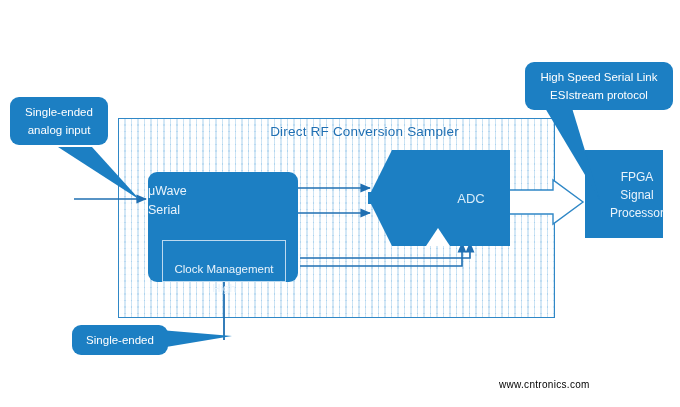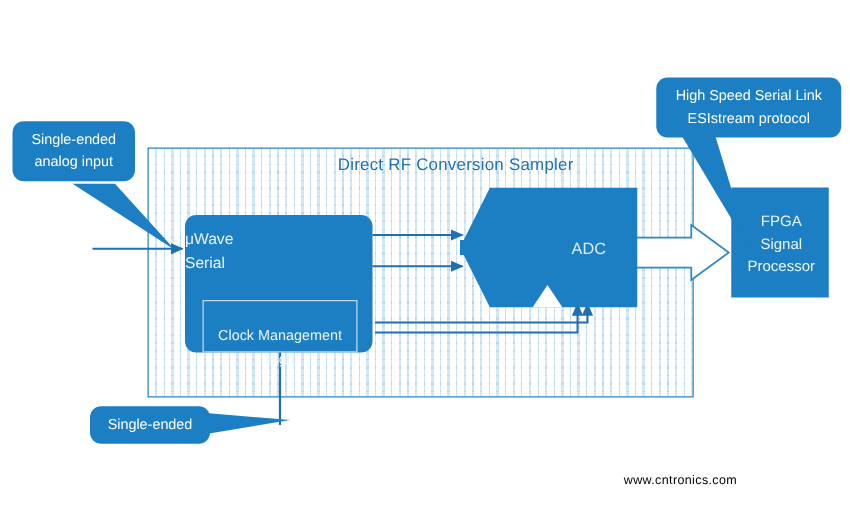--- a/index.html
+++ b/index.html
@@ -46,21 +46,21 @@
   .cmu-label{
     position:absolute;left:160px;top:260px;width:128px;text-align:center;
     color:#eaf4fc;font-size:11.5px;line-height:19px;
   }
   .fpga{
     position:absolute;left:585px;top:150px;width:78px;height:88px;
     background:#1C7FC3;
   }
   .fpga-label{
     position:absolute;left:585px;top:168px;width:80px;text-align:center;
-    color:#eaf4fc;font-size:12px;line-height:18px;
+    color:#eaf4fc;font-size:12px;line-height:18px;padding-left:12px;
   }
 
   
   .adc-wrap{position:absolute;left:368px;top:150px;width:142px;height:96px;}
   .adc-label{
     position:absolute;left:368px;top:191px;width:142px;text-align:center;
     color:#d8ecf9;font-size:13px;margin-left:32px;
   }
 
   

